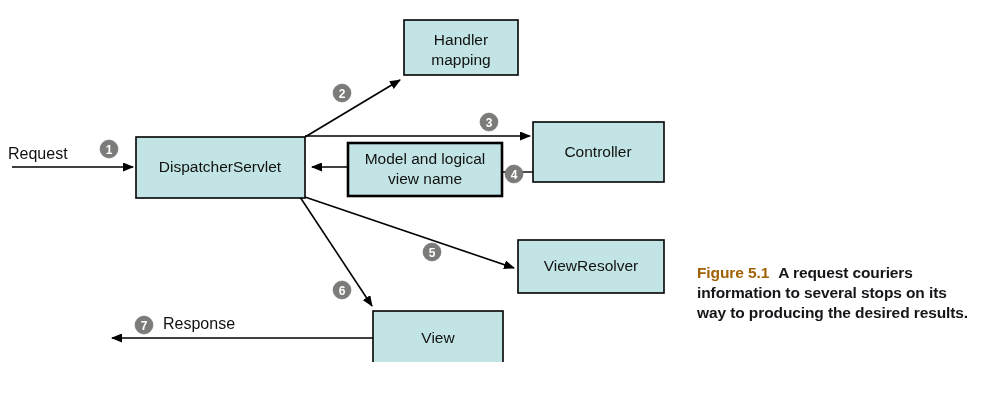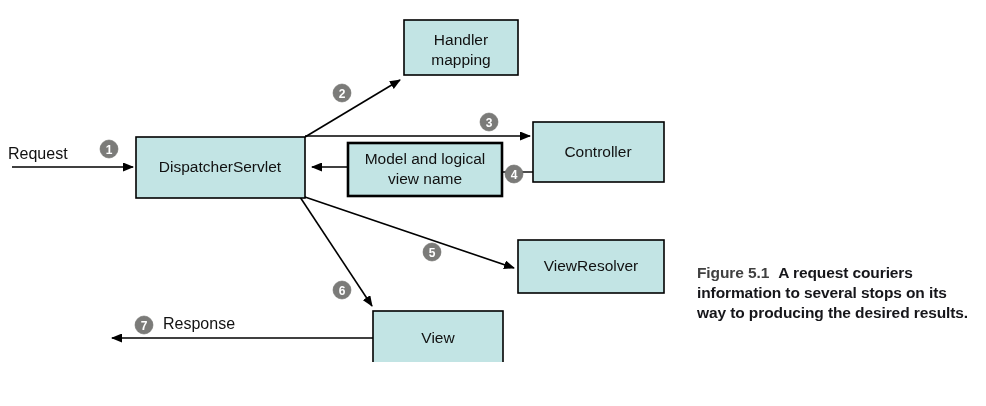--- a/index.html
+++ b/index.html
@@ -66,21 +66,21 @@
     top: 263px;
     width: 282px;
     font-family: "Liberation Sans", sans-serif;
     font-size: 15.5px;
     font-weight: bold;
     line-height: 1.30;
     color: #16161a;
     letter-spacing: -0.1px;
   }
   .caption .fig-num {
-    color: #404040;
+    color: #a16207;
     font-weight: bold;
   }
   .caption .fig-gap {
     display: inline-block;
     width: 9px;
   }
   .watermark {
     position: absolute;
     left: 700px;
     top: 375px;

